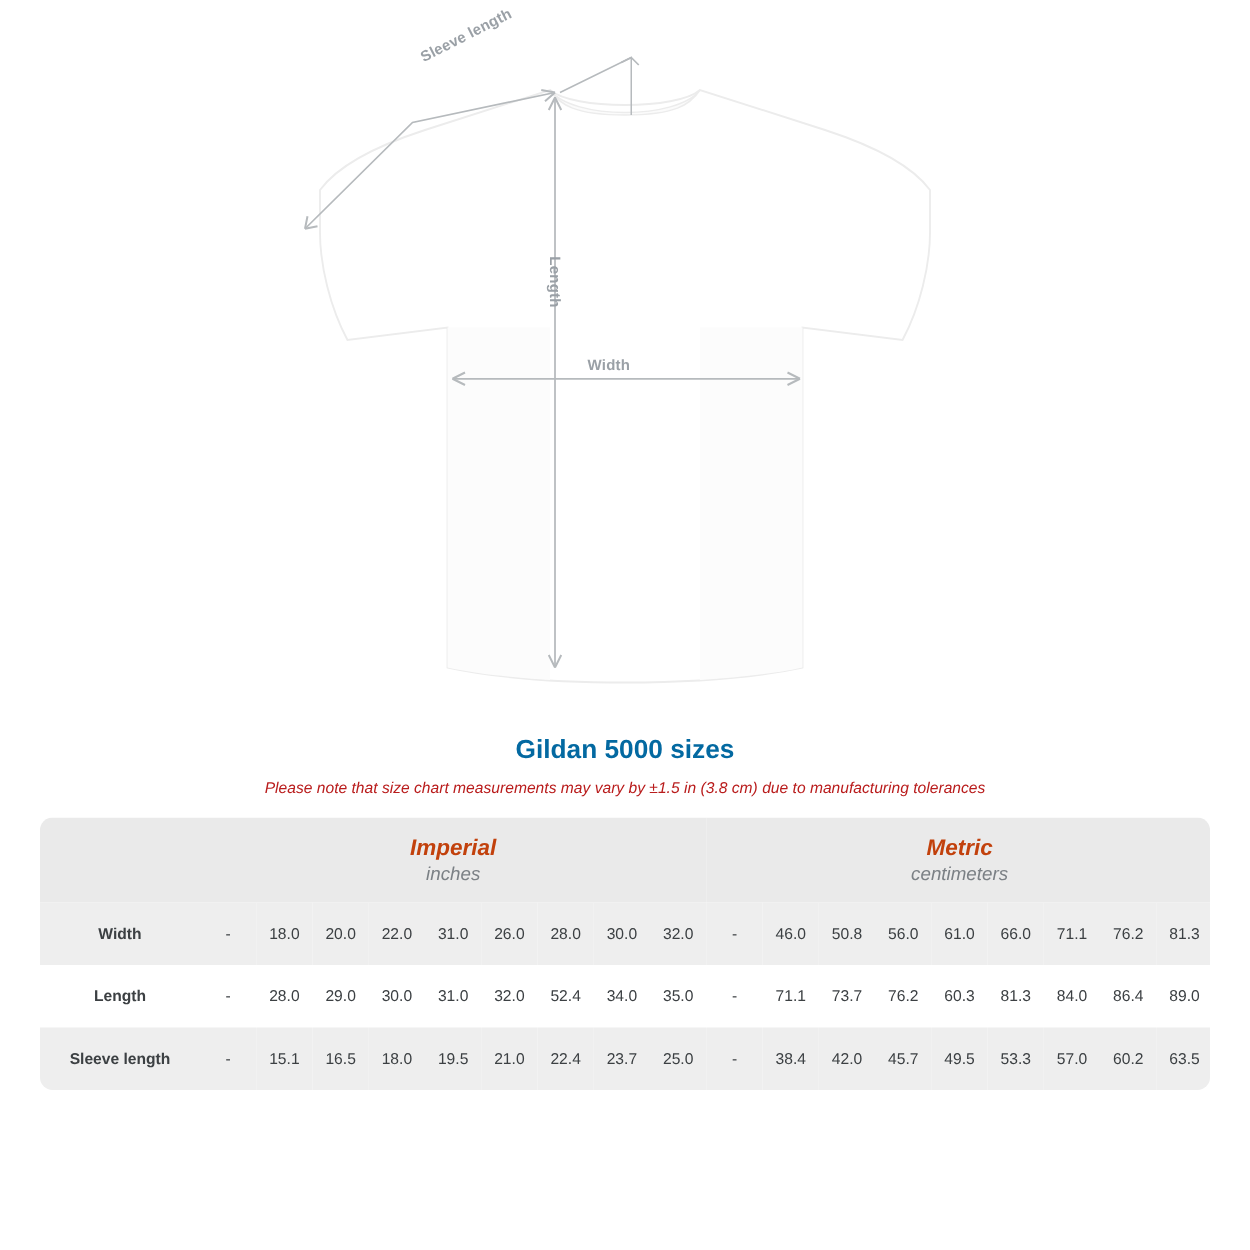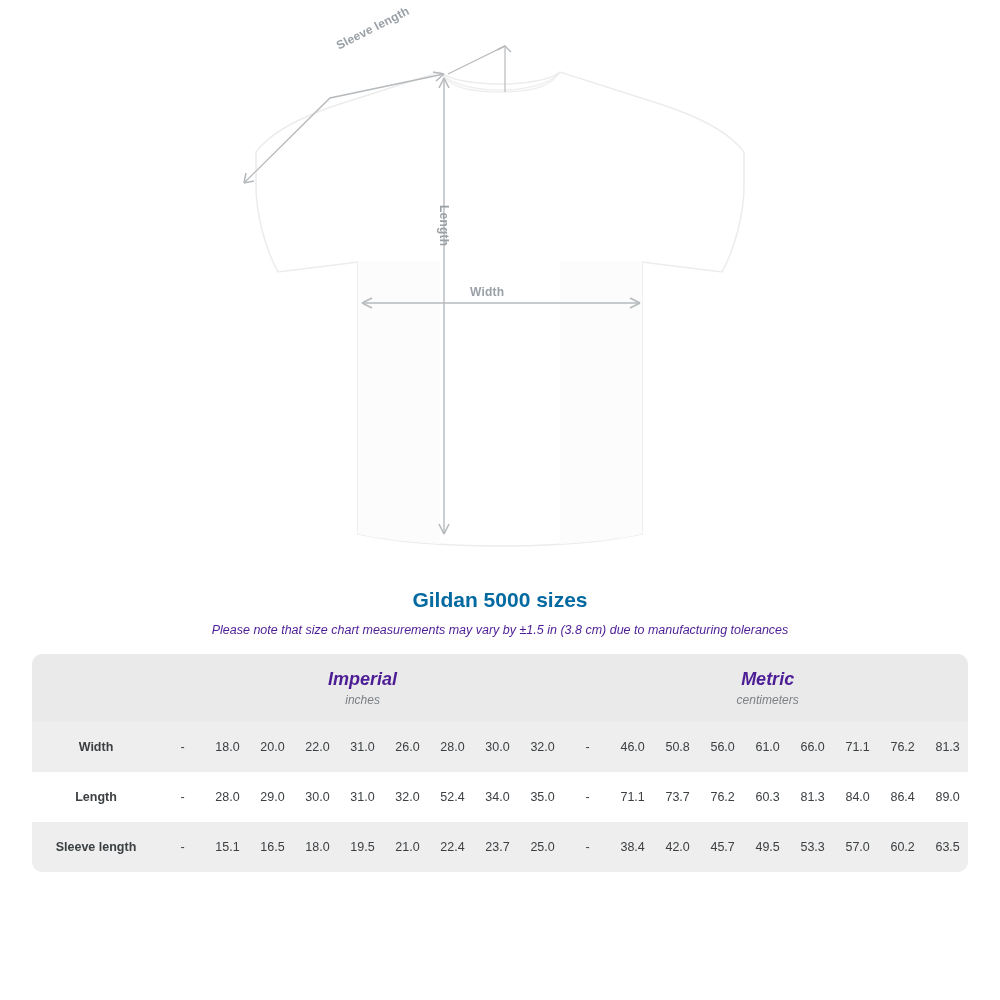--- a/index.html
+++ b/index.html
@@ -63,21 +63,21 @@
   }
   .chart-title {
     font-size: 21px;
     font-weight: bold;
     color: #0369a1;
     margin: 0;
   }
   .chart-note {
     font-size: 12.5px;
     font-style: italic;
-    color: #4c1d95;
+    color: #b91c1c;
     margin: 11px 0 0 0;
     text-align: center;
   }
 
   
   .table-wrap {
     margin: 17px 32px 0 32px;
     border-radius: 10px;
     overflow: hidden;
   }
@@ -96,25 +96,25 @@
   
   .group-row td {
     background: #eaeaea;
     height: 68px;
     padding: 0;
   }
   .group-name {
     font-size: 18px;
     font-style: italic;
     font-weight: bold;
-    color: #4c1d95;
+    color: #c2410c;
     line-height: 1.15;
   }
   .group-unit {
-    font-size: 12px;
+    font-size: 15px;
     font-style: italic;
     color: #7b8085;
     margin-top: 3px;
   }
   
   .size-row td {
     background: #ffffff;
     height: 48px;
     font-weight: bold;
     color: #3c4043;

